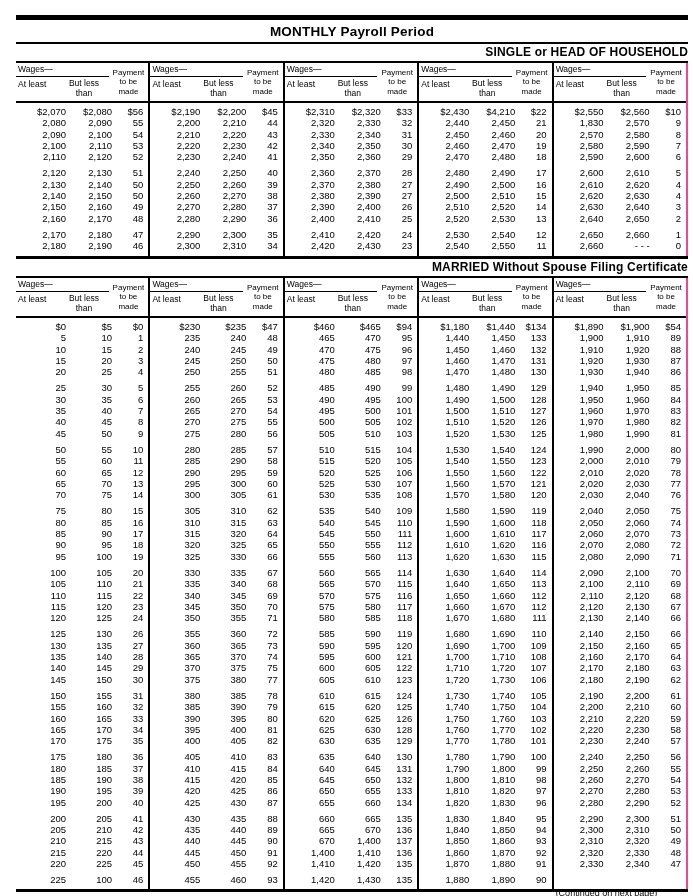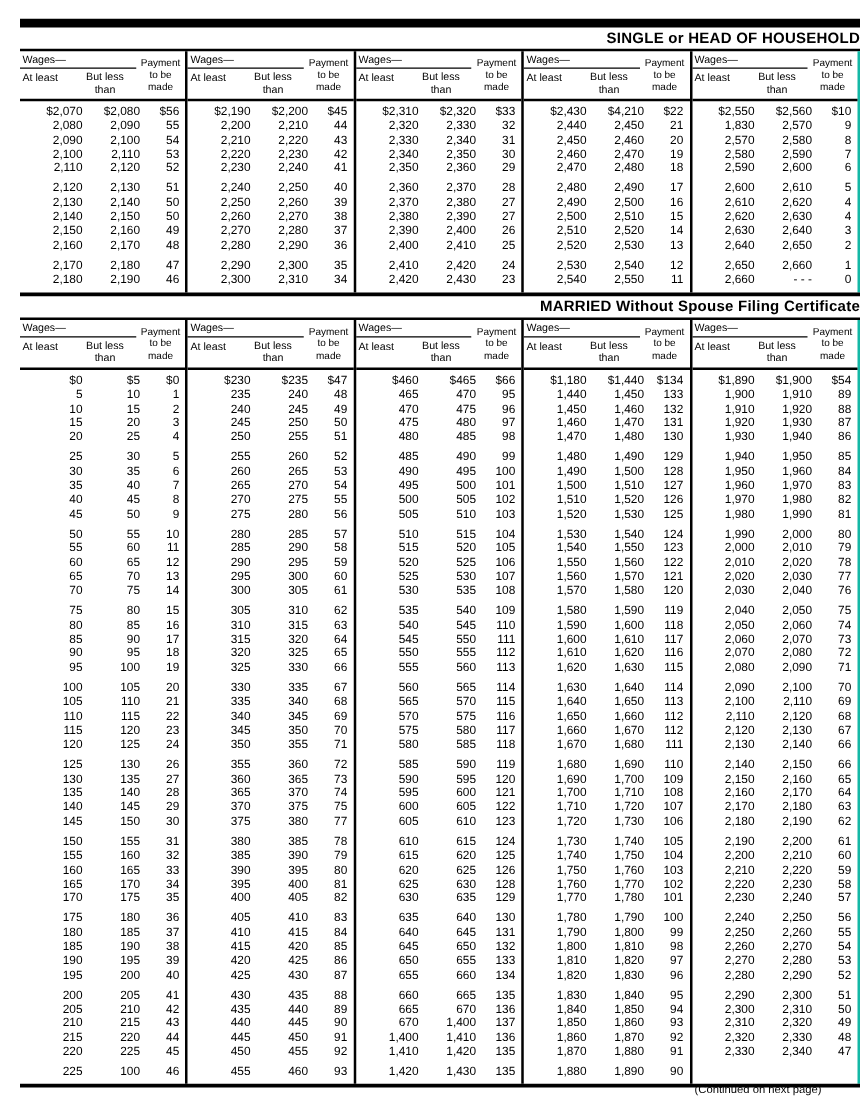--- a/index.html
+++ b/index.html
@@ -3,21 +3,21 @@
 <meta charset="utf-8">
 <style>
   html,body{margin:0;padding:0;background:#ffffff;}
   body{width:693px;height:896px;overflow:hidden;font-family:"Liberation Sans","DejaVu Sans",sans-serif;color:#000;}
   .page{padding:15px 5px 0 16px;}
   .bar5{height:5px;background:#000;}
   .bar3{height:3px;background:#000;}
   .rule2{height:2px;background:#000;}
   .doc-title{text-align:center;font-weight:bold;font-size:13.5px;padding:4px 0 3px 0;letter-spacing:.2px;}
   .sec-title{font-weight:bold;font-size:12px;padding:1px 0 2px 1px;letter-spacing:.2px;text-align:right;}
-  .tbl{display:flex;border-right:2px solid #14b8a6;}
+  .tbl{display:flex;border-right:2px solid #ec4899;}
   .cg{flex:1;min-width:0;}
   .cg + .cg{border-left:2px solid #000;}
   .cg-head{position:relative;height:38px;border-bottom:2px solid #000;font-size:8.5px;}
   .wages{position:absolute;top:1px;left:2px;}
   .wages-rule{position:absolute;top:13px;left:0;width:70%;height:1px;background:#000;}
   .atleast{position:absolute;top:16px;left:2px;}
   .butless{position:absolute;top:16px;left:44px;width:48px;text-align:center;white-space:pre-line;line-height:1.15;}
   .pay{position:absolute;top:5px;right:0;width:40px;text-align:center;white-space:pre-line;font-size:8px;line-height:1.18;}
   .cg-body{padding-top:3px;}
   .single .cg-body{height:150px;}
@@ -27,20 +27,21 @@
   .c1{width:50px;text-align:right;}
   .c2{width:46px;text-align:right;}
   .c3{flex:1;text-align:right;padding-right:5px;}
   .note{margin-top:19px;font-size:9px;line-height:11px;padding-left:2px;white-space:nowrap;}
 </style>
 </head>
 <body>
 
 <div class="page">
   <div class="bar5"></div>
+  <div class="doc-title">MONTHLY Payroll Period</div>
   <div class="rule2"></div>
 
   <div>
     <div class="sec-title">SINGLE or HEAD OF HOUSEHOLD</div>
     <div class="rule2"></div>
     <div class="tbl single">
         <div class="cg">
           <div class="cg-head">
             <span class="wages">Wages—</span>
             <div class="wages-rule"></div>
@@ -985,21 +986,21 @@
 than</span>
             <span class="pay">Payment
 to be
 made</span>
           </div>
           <div class="cg-body">
             <div class="grp">
               <div class="row">
                 <span class="c1">$460</span>
                 <span class="c2">$465</span>
-                <span class="c3">$66</span>
+                <span class="c3">$94</span>
               </div>
               <div class="row">
                 <span class="c1">465</span>
                 <span class="c2">470</span>
                 <span class="c3">95</span>
               </div>
               <div class="row">
                 <span class="c1">470</span>
                 <span class="c2">475</span>
                 <span class="c3">96</span>

